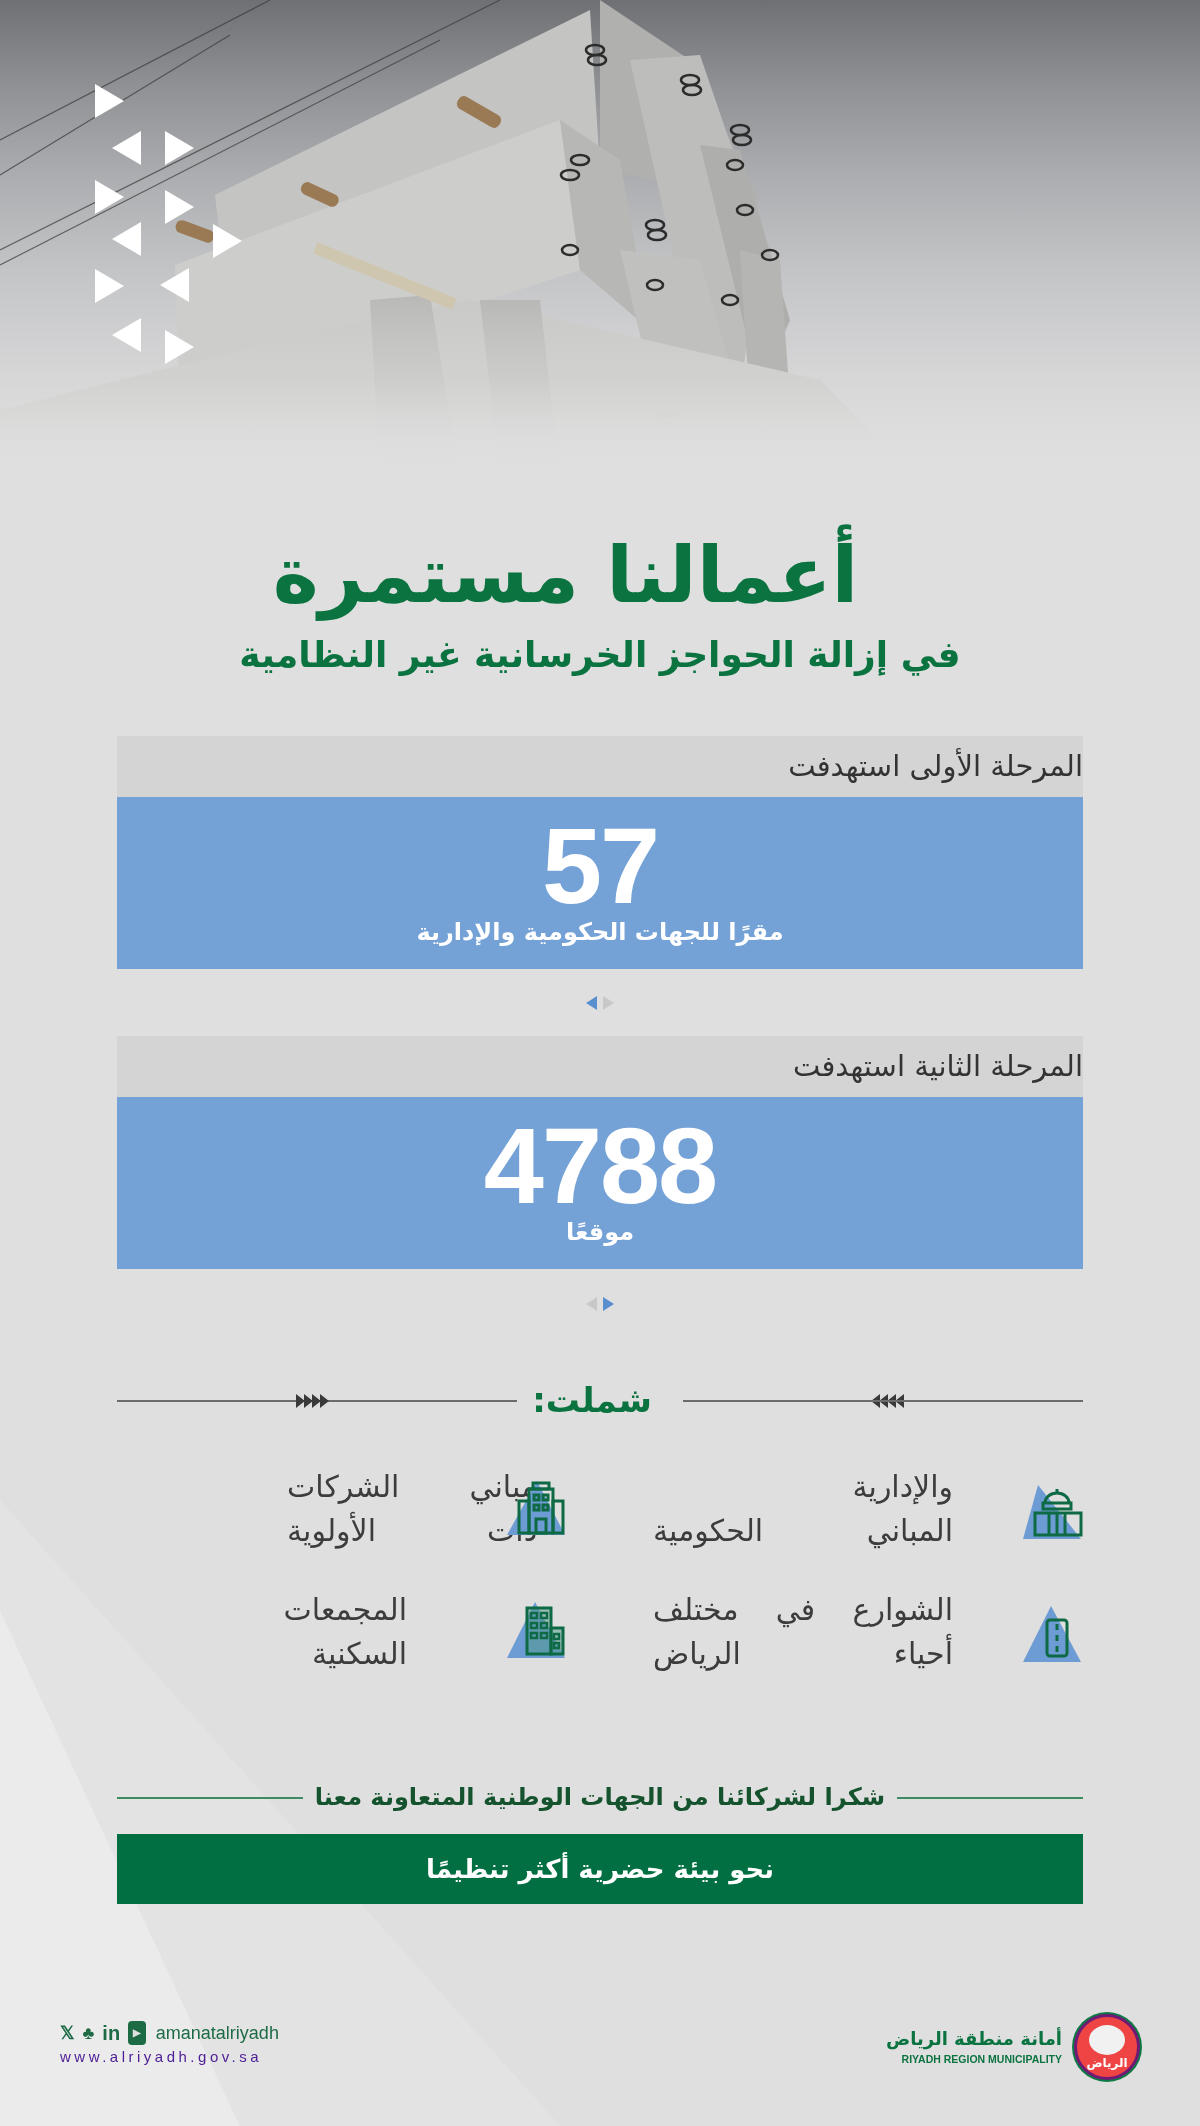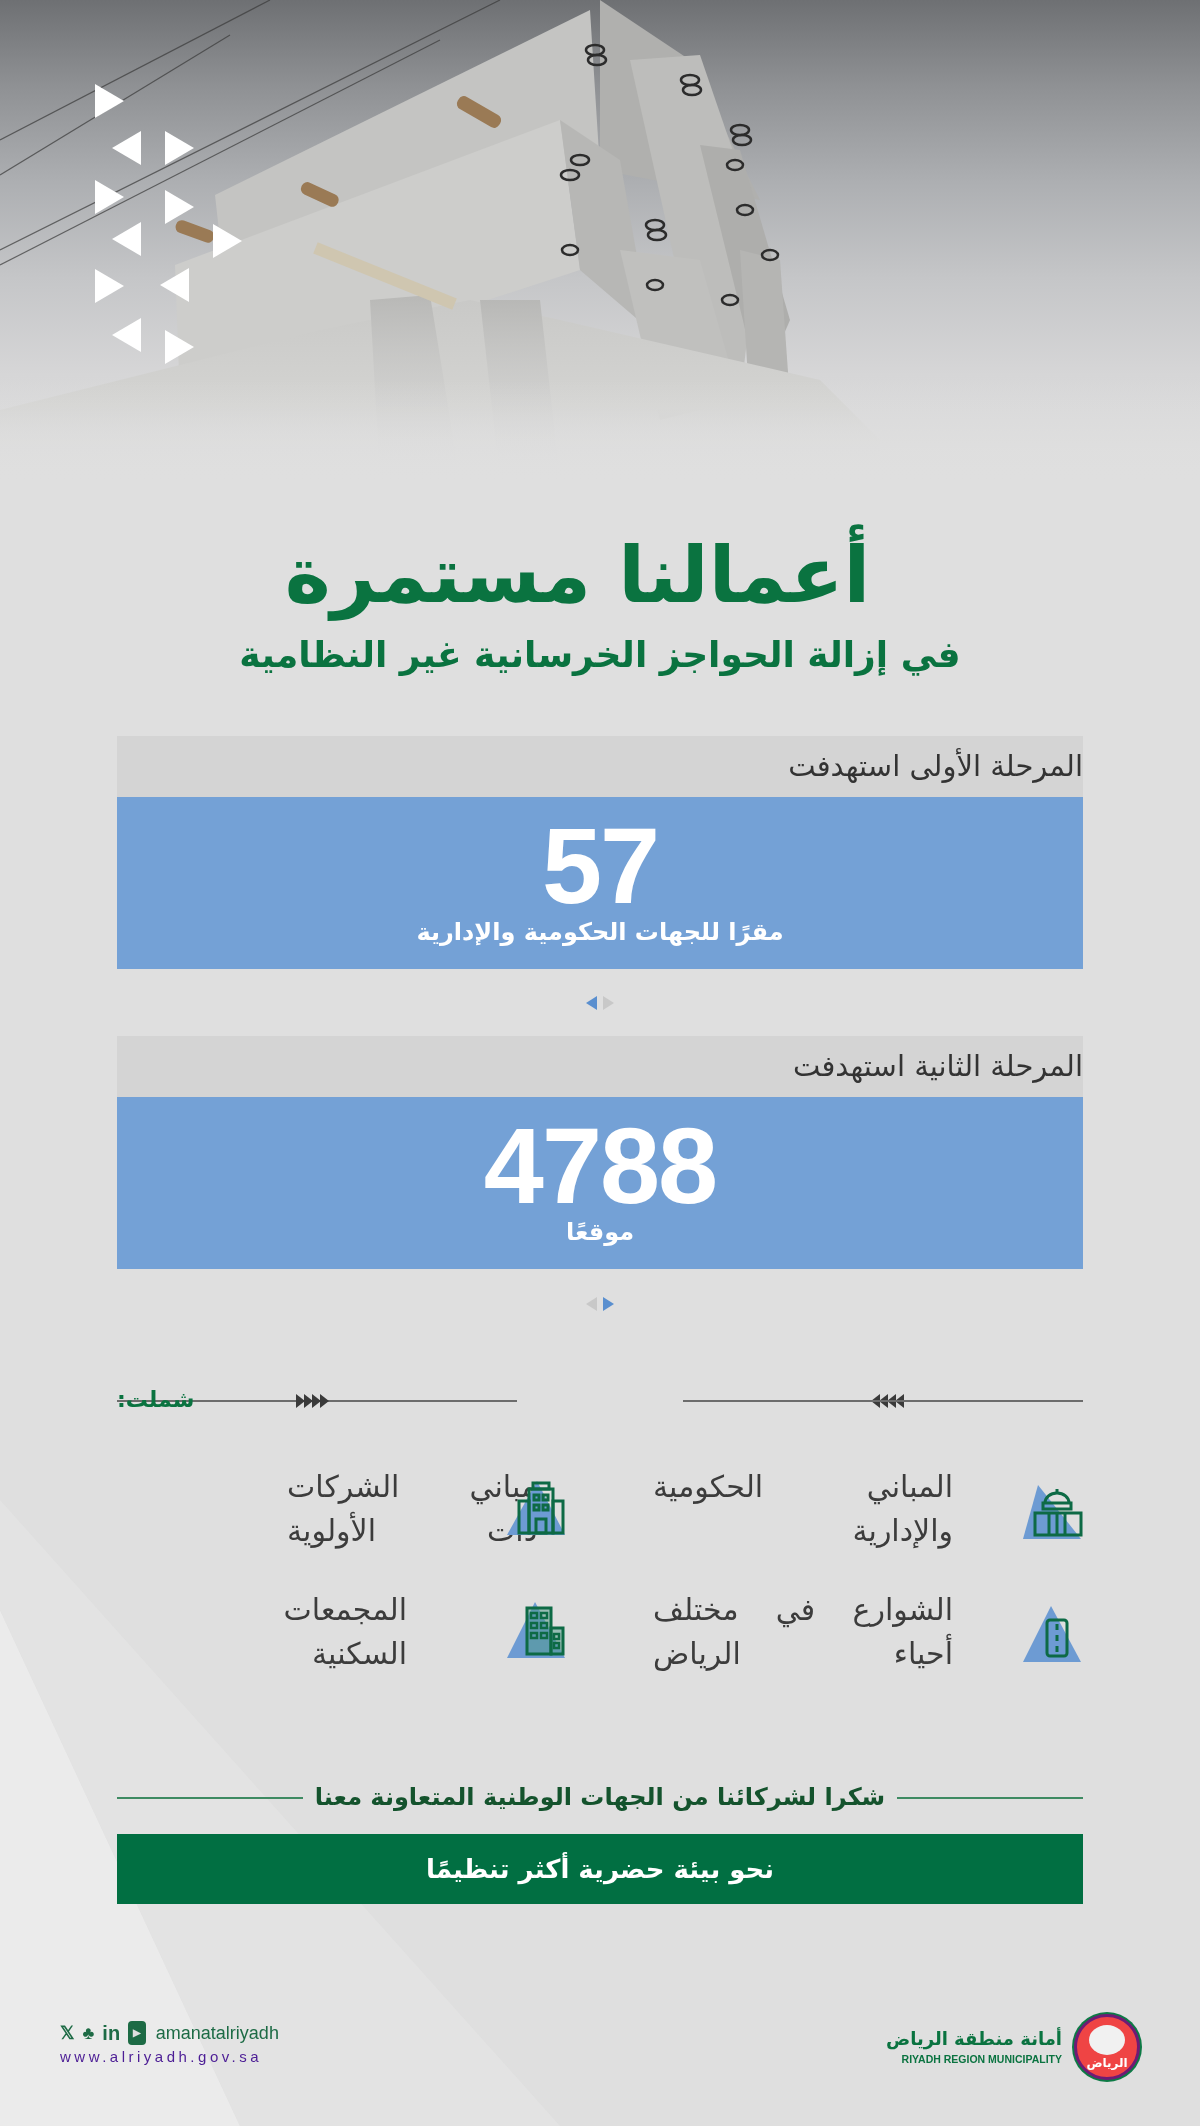--- a/index.html
+++ b/index.html
@@ -17,21 +17,21 @@
     overflow: hidden;
   }
   .hero svg { position: absolute; left: 0; top: 0; }
   
   .diag {
     position: absolute; left: 0; top: 1500px; width: 1200px; height: 626px;
     pointer-events: none;
   }
   
   .title {
-    position: absolute; left: 12px; width: 1131px; top: 525px;
+    position: absolute; left: 0; width: 1131px; top: 525px;
     text-align: center; color: #0a7340;
     font-family: "DejaVu Sans", sans-serif; font-weight: bold;
     font-size: 78px; line-height: 100px;
   }
   .subtitle {
     position: absolute; left: 0; width: 1200px; top: 630px;
     text-align: center; color: #0a7340;
     font-weight: bold; font-size: 36px; line-height: 50px;
   }
   
@@ -64,22 +64,22 @@
   .tri-l.off { border-right-color: #c8c8c8; }
   .tri-r.off { border-left-color: #c8c8c8; }
   
   .includes {
     position: absolute; left: 117px; width: 966px; top: 1370px; height: 60px;
   }
   .includes .line { position: absolute; top: 30px; height: 2px; background: #6c6c6c; }
   .includes .line.left { left: 0; width: 400px; }
   .includes .line.right { right: 0; width: 400px; }
   .includes .heading {
-    position: absolute; left: 0; right: 16px; top: 0; text-align: left;
-    color: #0a7340; font-weight: bold; font-size: 22px; line-height: 60px;
+    position: absolute; left: 0; right: 16px; top: 0; text-align: center;
+    color: #0a7340; font-weight: bold; font-size: 34px; line-height: 60px;
   }
   .arrows { position: absolute; top: 24px; display: flex; direction: ltr; }
   .arrows span { width: 0; height: 0; border-top: 7px solid transparent; border-bottom: 7px solid transparent; }
   .arrows.rt span { border-left: 9px solid #3a3a3a; margin-left: -1px; }
   .arrows.lt span { border-right: 9px solid #3a3a3a; margin-right: -1px; }
   
   .item { position: absolute; width: 420px; height: 100px; }
   .item .txt {
     position: absolute; right: 130px; top: 0; width: 300px;
     font-size: 30px; line-height: 44px; color: #3c3c3c; text-align: justify;
@@ -258,22 +258,22 @@
       <span></span>
       <span></span>
       <span></span>
       <span></span>
     </div>
   <div class="line right"></div>
 </div>
 
 <div class="item" style="left:663px; top:1465px;">
   <div class="txt">
+    <div>والإدارية</div>
     <div>المباني الحكومية</div>
-    <div>والإدارية</div>
   </div>
   <svg class="ico" viewBox="0 0 60 64">
     <polygon points="15,10 0,64 58,64" fill="#6d9bd3"></polygon>
     <g stroke="#0d6a45" stroke-width="3" fill="none">
       <path d="M22,28 a12,10 0 0 1 24,0"></path>
       <line x1="34" y1="14" x2="34" y2="18"></line>
       <rect x="20" y="28" width="28" height="6"></rect>
       <rect x="12" y="38" width="46" height="22"></rect>
       <line x1="26" y1="38" x2="26" y2="60"></line>
         <line x1="34" y1="38" x2="34" y2="60"></line>

